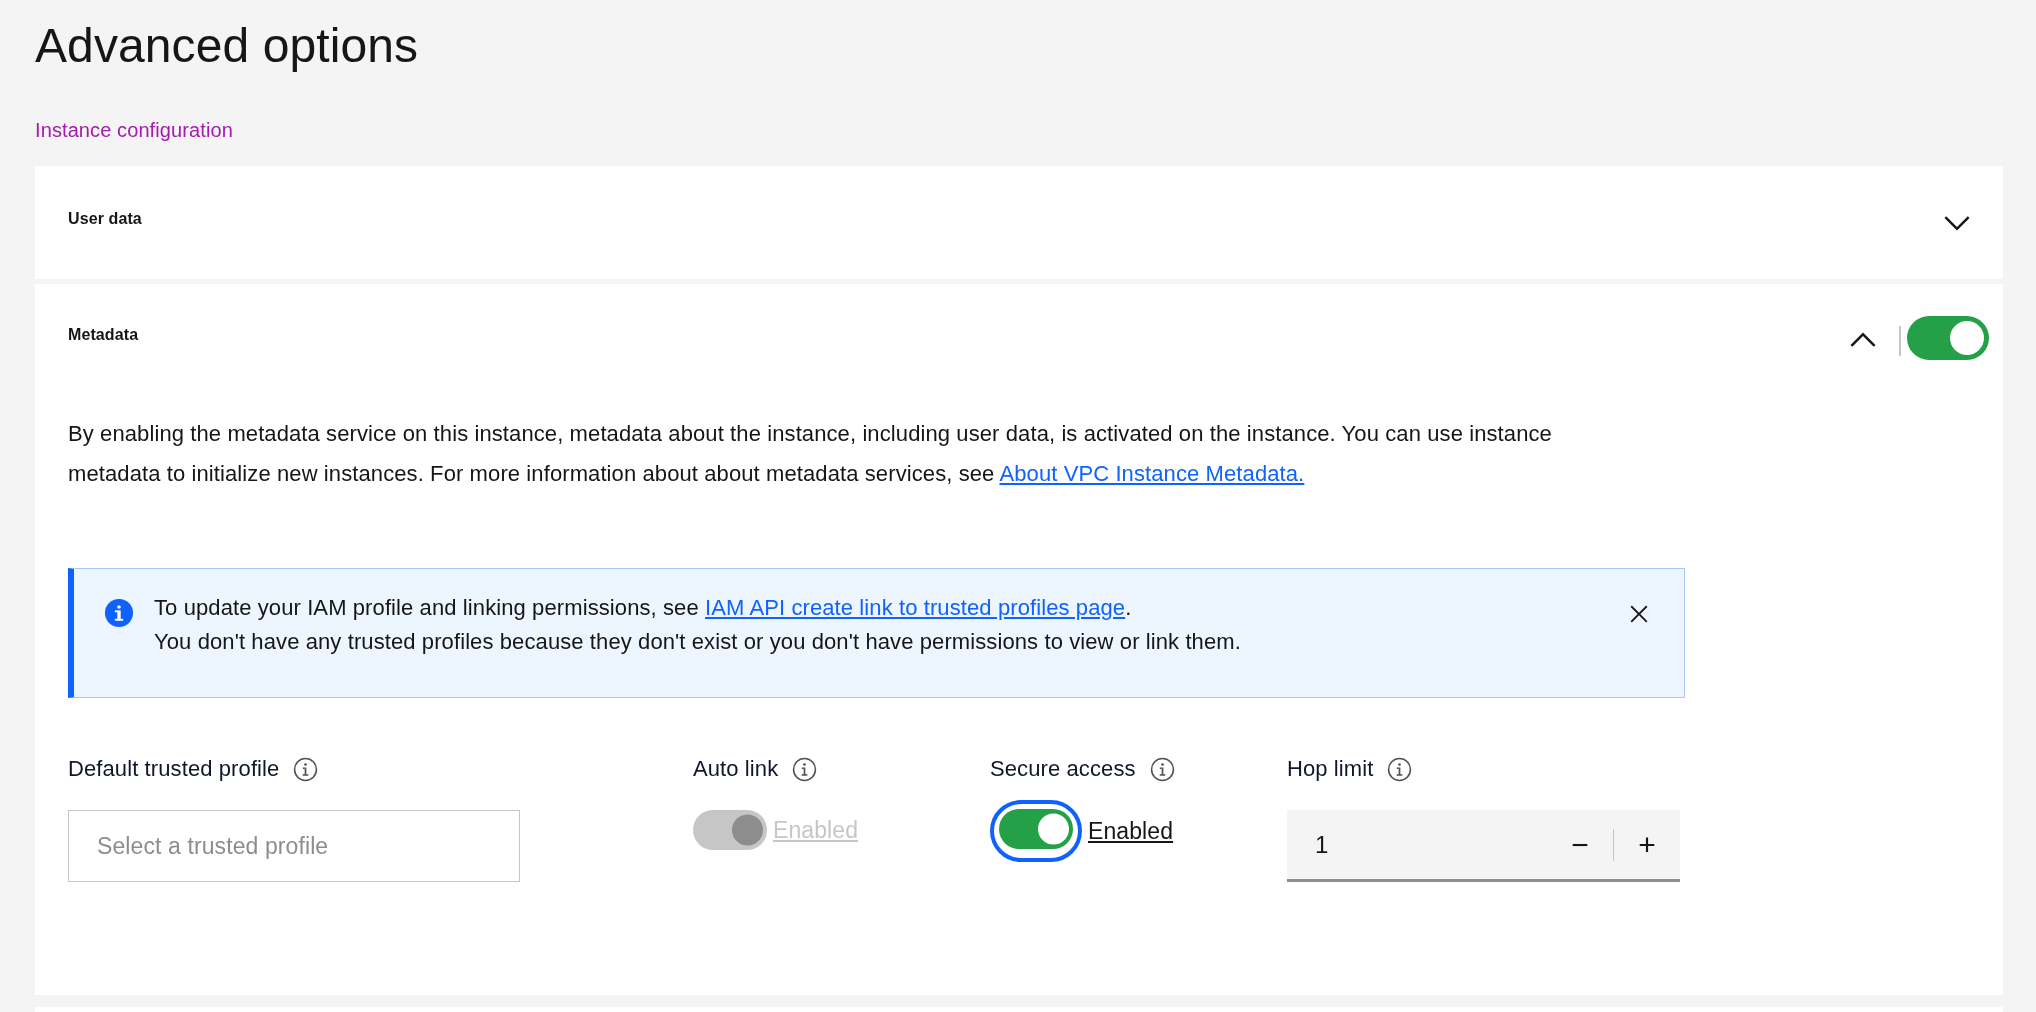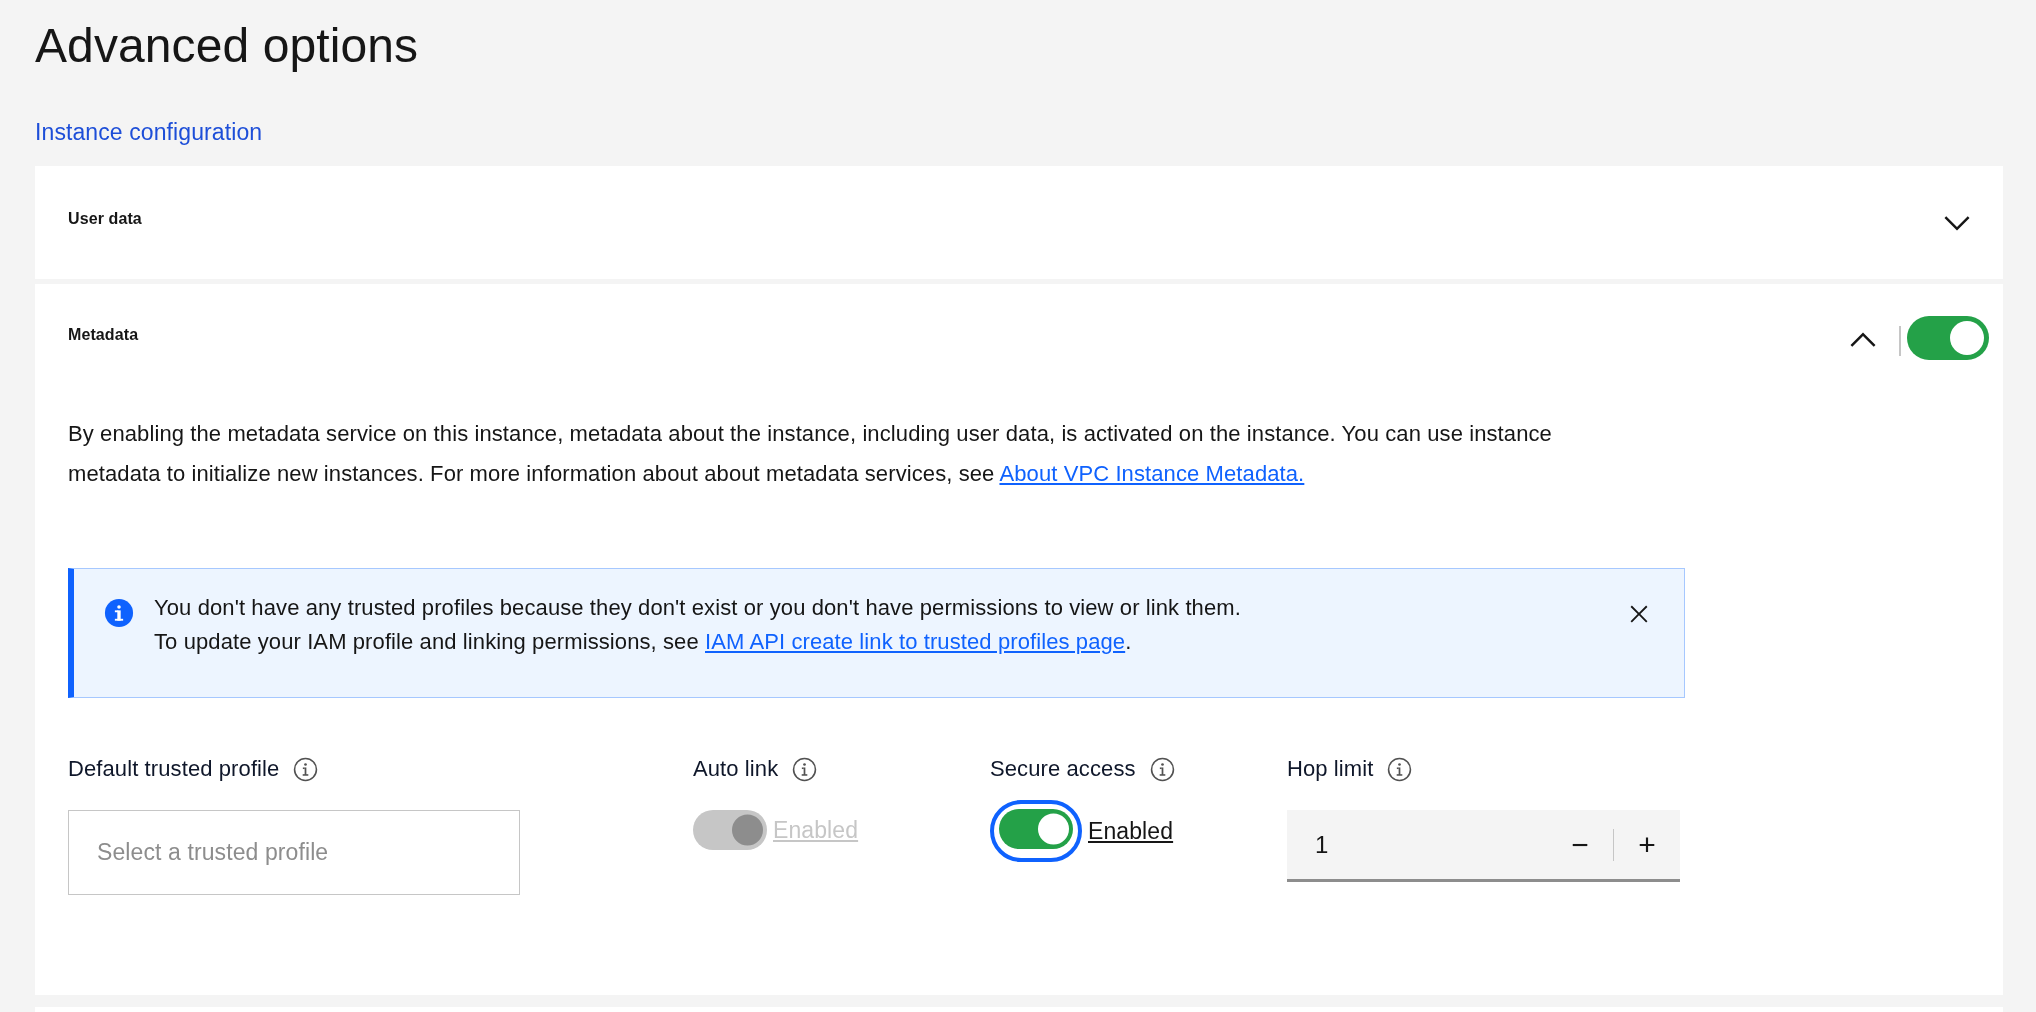--- a/index.html
+++ b/index.html
@@ -27,23 +27,23 @@
     font-weight: 400;
     letter-spacing: 0.1px;
     color: #161616;
     line-height: 1.25;
     margin-top: 8px;
   }
   .section-label {
     position: absolute;
     left: 35px;
     top: 119px;
-    font-size: 23px;
+    font-size: 20px;
     font-weight: 400;
-    color: #1d4ed8;
+    color: #a21caf;
     letter-spacing: 0.1px;
   }
 
   
   .card {
     position: absolute;
     left: 35px;
     width: 1968px;
     background: #ffffff;
     box-sizing: border-box;
@@ -246,21 +246,21 @@
     display: inline-block;
     cursor: pointer;
   }
   .field-control {
     margin-top: 26px;
     display: flex;
     align-items: center;
   }
   .select-box {
     width: 452px;
-    height: 85px;
+    height: 72px;
     box-sizing: border-box;
     border: 1px solid #c6c6c6;
     background: #ffffff;
     display: flex;
     align-items: center;
     padding-left: 28px;
     font-size: 23px;
     color: #8d8d8d;
     letter-spacing: 0.1px;
     cursor: pointer;
@@ -364,22 +364,22 @@
         <svg width="30" height="30" viewBox="0 0 32 32" aria-hidden="true">
           <circle cx="16" cy="16" r="15" fill="#0f62fe"></circle>
           <circle cx="16" cy="9.5" r="1.9" fill="#ffffff"></circle>
           <rect x="14.2" y="13.2" width="3.6" height="11" fill="#ffffff"></rect>
           <rect x="11.6" y="22.2" width="8.8" height="2" fill="#ffffff"></rect>
           <rect x="11.6" y="13.2" width="3.6" height="2" fill="#ffffff"></rect>
         </svg>
       </div>
 
       <div class="notif-text">
+        <div class="notif-sub"><span>To update your IAM profile and linking permissions, see </span><a class="link" href="#">IAM API create link to trusted profiles page</a><span>.</span></div>
         <div class="notif-sub">You don't have any trusted profiles because they don't exist or you don't have permissions to view or link them.</div>
-        <div class="notif-sub"><span>To update your IAM profile and linking permissions, see </span><a class="link" href="#">IAM API create link to trusted profiles page</a><span>.</span></div>
       </div>
 
       <div class="notif-close">
         <svg width="30" height="30" viewBox="0 0 32 32" aria-hidden="true">
           <path d="M7 8.4 L8.4 7 L16 14.6 L23.6 7 L25 8.4 L17.4 16 L25 23.6 L23.6 25 L16 17.4 L8.4 25 L7 23.6 L14.6 16 Z" fill="#161616"></path>
         </svg>
       </div>
     </div>
 
     <div class="form-row">

